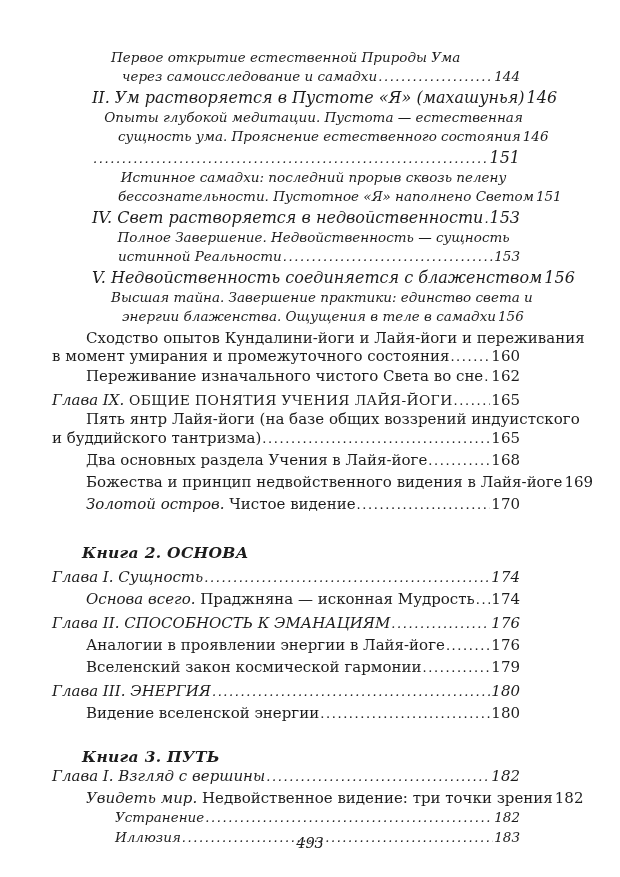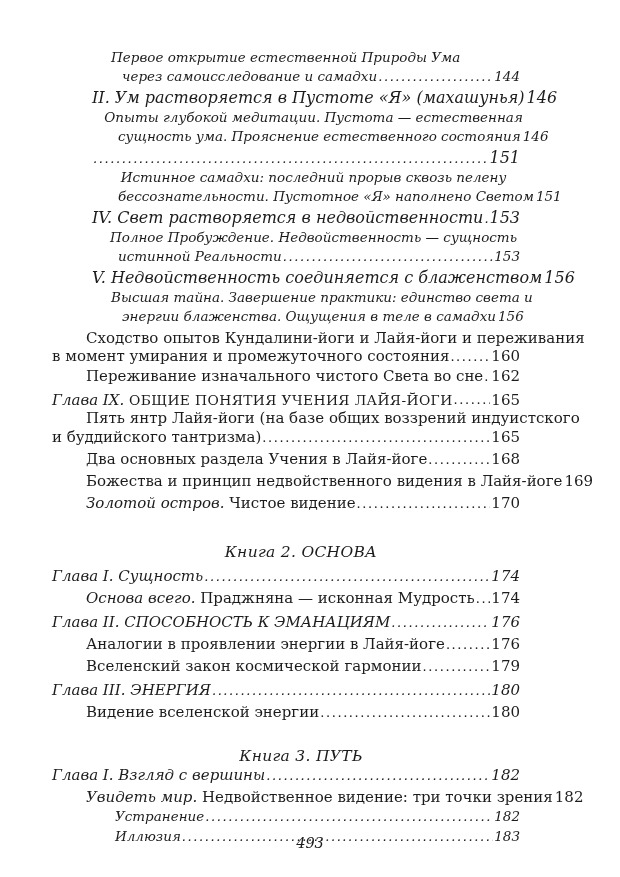--- a/index.html
+++ b/index.html
@@ -12,29 +12,29 @@
   .page{position:absolute;inset:0;}
   .toc{position:absolute;left:52px;right:100px;top:48px;}
   .line{display:flex;align-items:baseline;line-height:18.5px;}
   .txt{flex:0 1 auto;white-space:nowrap;}
   .dots{flex:1 1 0;min-width:0;overflow:hidden;white-space:nowrap;
         letter-spacing:1.6px;font-size:13px;margin:0 1px;}
   .pg{flex:0 0 auto;}
   
   .lvl-margin{padding-left:0;}
   .lvl-chapter{padding-left:0;font-style:italic;}
-  .lvl-chapter-mixed{padding-left:0;align-items:center;}
+  .lvl-chapter-mixed{padding-left:0;}
   .lvl-entry{padding-left:34px;}
   .lvl-roman{padding-left:40px;font-style:italic;font-size:16px;}
   .lvl-desc{padding-left:55px;font-style:italic;font-size:13.5px;justify-content:center;}
   .lvl-desc-wide{padding-left:59px;font-style:italic;font-size:13.5px;}
   .lvl-cont{padding-left:66px;font-style:italic;font-size:13.5px;}
   .lvl-cont-wide{padding-left:70px;font-style:italic;font-size:13.5px;}
   .lvl-subsub{padding-left:63px;font-style:italic;font-size:13.5px;}
-  .lvl-book{padding-left:30px;font-style:italic;font-weight:normal;font-size:15.5px;letter-spacing:.3px;justify-content:center;}
+  .lvl-book{padding-left:30px;font-style:italic;font-weight:bold;font-size:15.5px;letter-spacing:.3px;}
   
   .s-it{font-style:italic;}
   .s-n{font-style:normal;}
   .s-caps{font-style:normal;font-size:13.8px;letter-spacing:.4px;}
   
   .gap-sm{margin-top:2.5px;}
   .gap-md{margin-top:4.5px;}
   .gap-lg{margin-top:30px;margin-bottom:5px;}
   .gap-xl{margin-top:25px;margin-bottom:0;}
   .footer{
@@ -79,21 +79,21 @@
         <span class="txt"><span class="s-it">бессознательности. Пустотное «Я» наполнено Светом</span></span>
         <span class="dots">........................................................................................................................................................................................................</span>
         <span class="pg">151</span>
       </div>
       <div class="line lvl-roman gap-sm">
         <span class="txt"><span class="s-it">IV. Свет растворяется в недвойственности</span></span>
         <span class="dots">........................................................................................................................................................................................................</span>
         <span class="pg">153</span>
       </div>
       <div class="line lvl-desc">
-        <span class="txt"><span class="s-it">Полное Пробуждение. Недвойственность — сущность</span></span>
+        <span class="txt"><span class="s-it">Полное Завершение. Недвойственность — сущность</span></span>
       </div>
       <div class="line lvl-cont">
         <span class="txt"><span class="s-it">истинной Реальности</span></span>
         <span class="dots">........................................................................................................................................................................................................</span>
         <span class="pg">153</span>
       </div>
       <div class="line lvl-roman gap-sm">
         <span class="txt"><span class="s-it">V. Недвойственность соединяется с блаженством</span></span>
         <span class="dots">........................................................................................................................................................................................................</span>
         <span class="pg">156</span>

